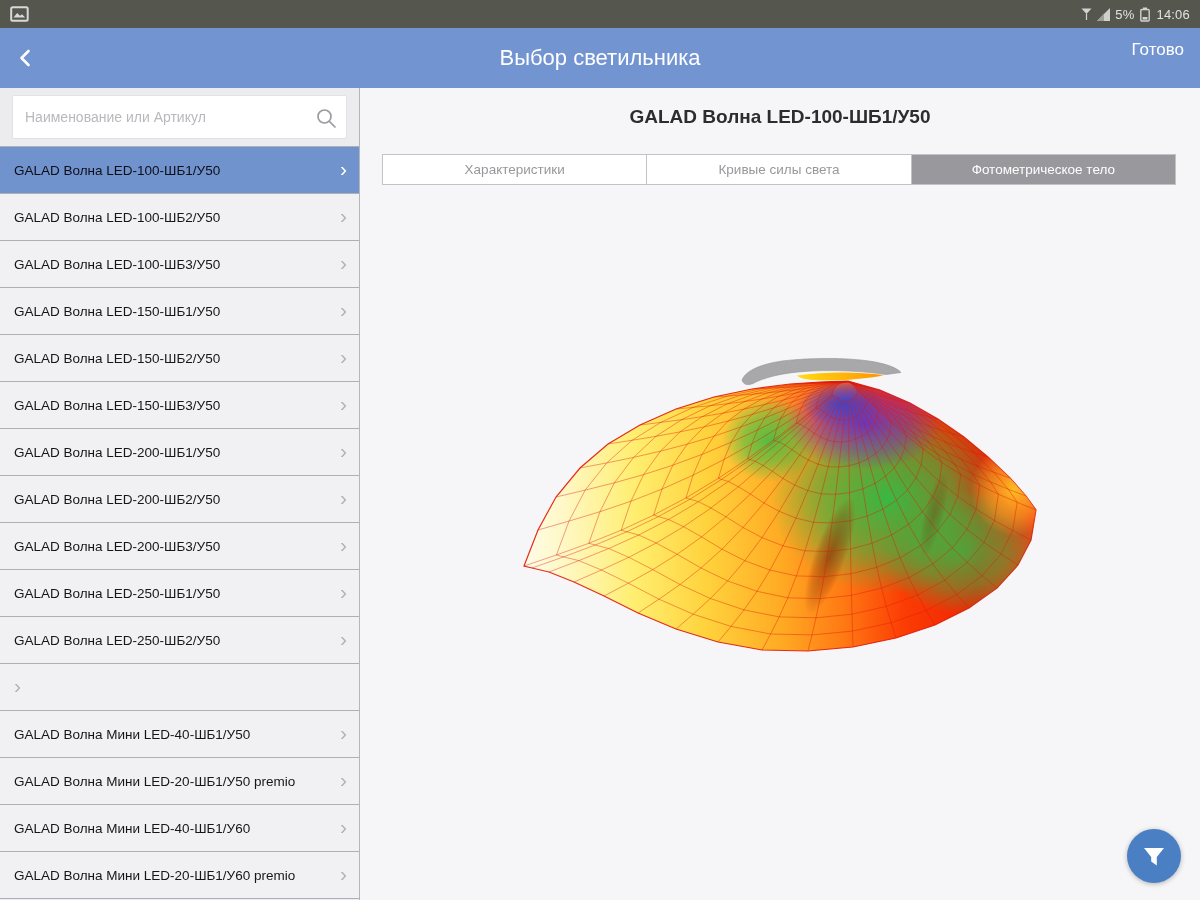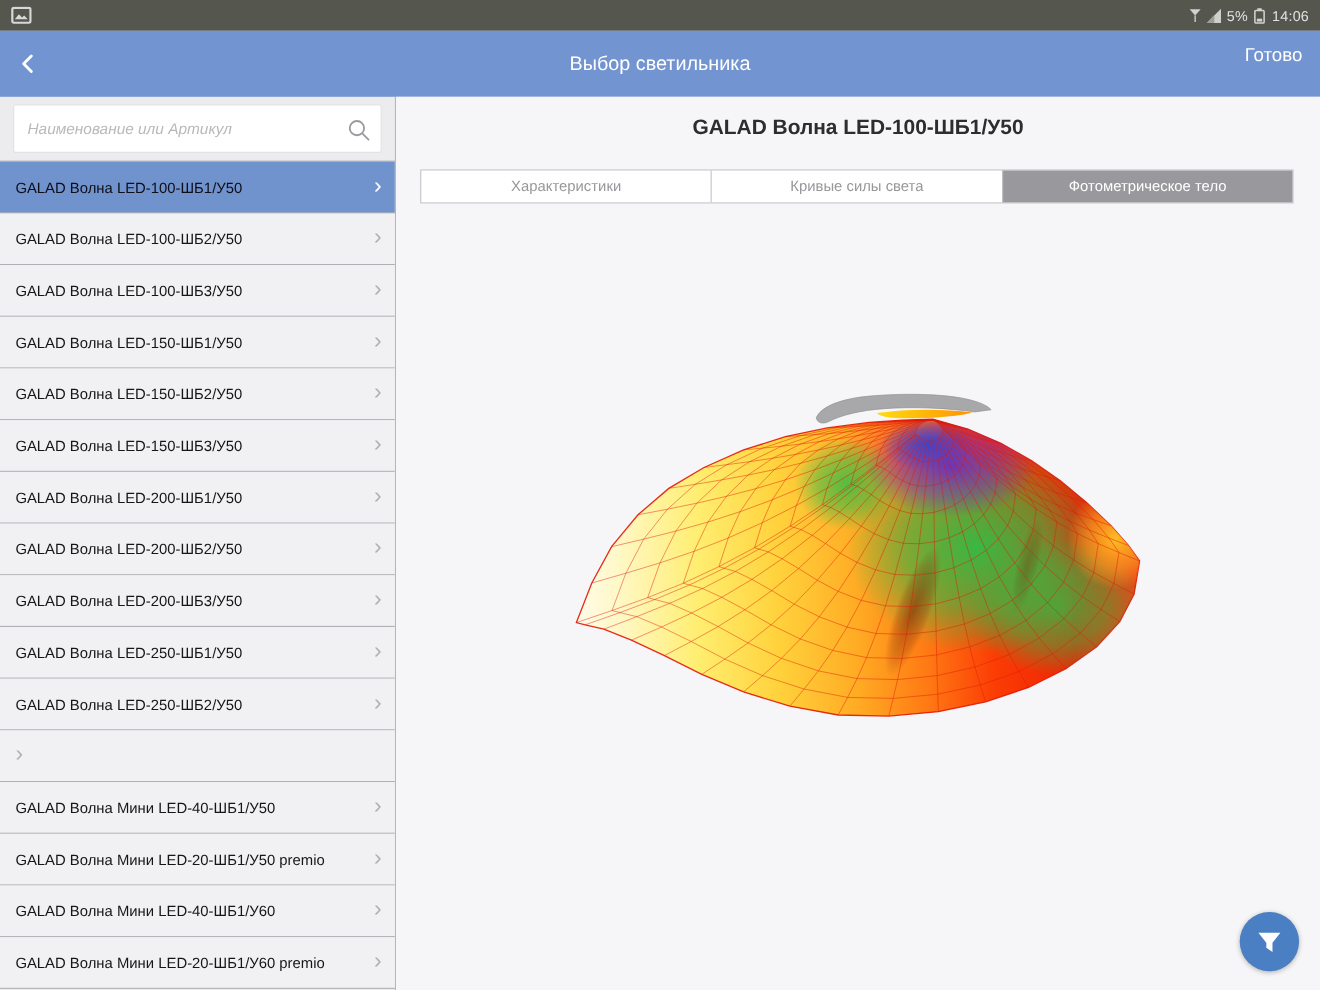--- a/index.html
+++ b/index.html
@@ -19,36 +19,35 @@
   .sb-left{display:flex;align-items:center;}
   .sb-right{display:flex;align-items:center;gap:5px;font-size:13px;}
   .sb-text{color:#e2e2e2;letter-spacing:.2px;}
 
   
   .header{
     height:60px;background:var(--header-blue,#7294d1);
     display:flex;align-items:center;color:#fff;position:relative;
   }
   .back{position:absolute;left:18px;top:20px;width:14px;height:20px;cursor:pointer;}
-  .htitle{flex:1;text-align:center;font-size:18px;color:#fff;}
+  .htitle{flex:1;text-align:center;font-size:22px;color:#fff;}
   .done{position:absolute;right:16px;top:0;height:44px;display:flex;align-items:center;font-size:17px;color:#fff;cursor:pointer;}
 
   
   .content{display:flex;height:812px;}
   .sidebar{
     width:360px;flex:0 0 360px;background:#ececef;
     border-right:1px solid #b6b6ba;box-sizing:border-box;
     display:flex;flex-direction:column;overflow:hidden;
   }
   .search-wrap{height:58px;flex:0 0 58px;padding:7px 12px;box-sizing:border-box;position:relative;}
   .search-input{
     width:100%;height:44px;border:1px solid #e2e2e5;border-radius:2px;background:#fff;
     box-sizing:border-box;padding:0 42px 0 12px;font-size:14px;color:#333;outline:none;
     font-family:"Liberation Sans",sans-serif;
-    font-style:italic;
   }
   .search-input::placeholder{color:#b9b9bd;}
   .search-icon{position:absolute;right:22px;top:19px;cursor:pointer;}
   .list{border-top:1px solid #b0b0b4;}
   .list-item{
     height:47px;box-sizing:border-box;border-bottom:1px solid #b0b0b4;
     background:#f1f1f4;display:flex;align-items:center;
     padding:0 12px 0 14px;cursor:pointer;
   }
   .list-item .item-label{flex:1;font-size:13.5px;color:#161616;white-space:nowrap;overflow:hidden;}

